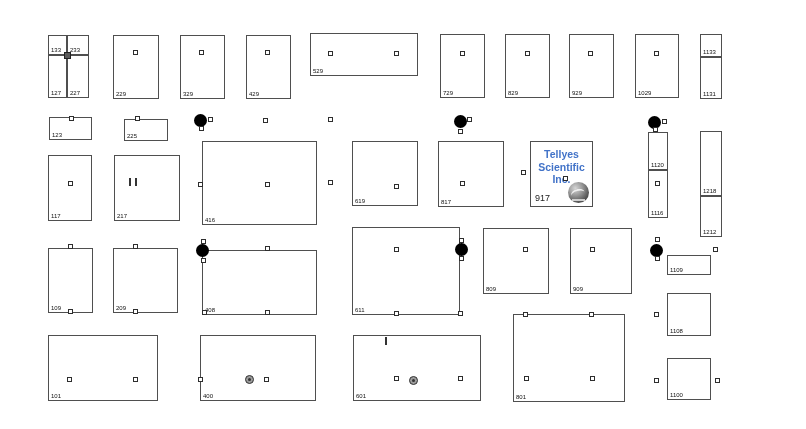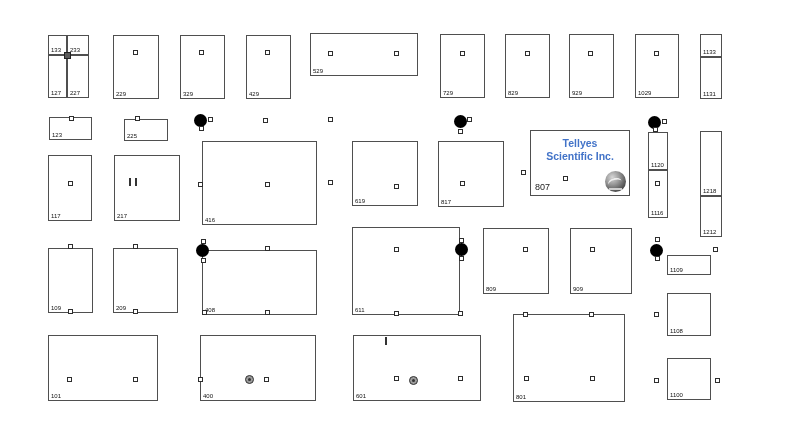--- a/index.html
+++ b/index.html
@@ -9,39 +9,39 @@
   .booth-label{position:absolute;left:2px;bottom:1px;font-size:6px;line-height:6px;color:#111;white-space:nowrap;}
   .mk{position:absolute;box-sizing:border-box;}
   .mk-sq{width:5px;height:5px;border:1px solid #2e2e2e;background:#fff;z-index:4;}
   .mk-dk{width:7px;height:7px;border:1px solid #222;background:#5a5a5a;z-index:4;}
   .mk-dot{width:13px;height:13px;border-radius:50%;background:#000;z-index:3;}
   .mk-col{width:9px;height:9px;border-radius:50%;background:#9c9c9c;border:1px solid #333;z-index:4;}
   .mk-col::after{content:"";position:absolute;left:2px;top:2px;right:2px;bottom:2px;border-radius:50%;background:#333;}
   .mk-tick{width:2px;height:8px;background:#333;z-index:4;}
   .mk-dticks{width:8px;height:8px;border-left:2px solid #333;border-right:2px solid #333;background:transparent;z-index:4;}
   
-  .tellyes{left:530px;top:130px;width:100px;height:66px;z-index:2;}
+  .tellyes{left:530px;top:141px;width:63px;height:66px;z-index:2;}
   .tellyes-name{margin-top:6px;text-align:center;font-size:10.5px;line-height:12.5px;font-weight:bold;color:#4273c8;}
   .tellyes-number{position:absolute;left:4px;bottom:3px;font-size:9px;color:#222;}
   .tellyes-logo{position:absolute;right:3px;bottom:3px;width:21px;height:21px;border-radius:50%;
       background:radial-gradient(circle at 35% 30%, #d6d6d6 0%, #9a9a9a 35%, #555 70%, #2f2f2f 100%);}
   .tellyes-logo::after{content:"";position:absolute;left:3px;top:7px;width:14px;height:8px;
       border-top:2px solid #eee;border-radius:50%;transform:rotate(-14deg);}
   .tellyes-logo::before{content:"";position:absolute;left:4px;bottom:2px;width:13px;height:2px;background:#cfcfcf;}
 </style>
 </head>
 <body>
 
 <div class="canvas">
   <div class="booth tellyes">
     <div class="tellyes-name">
       <div>Tellyes</div>
       <div>Scientific Inc.</div>
     </div>
-    <span class="tellyes-number">807</span>
+    <span class="tellyes-number">917</span>
     <span class="tellyes-logo"></span>
   </div>
 <div class="booth" style="left: 48px; top: 35px; width: 19px; height: 20px;">
       <span class="booth-label">133</span>
     </div>
     <div class="booth" style="left: 67px; top: 35px; width: 22px; height: 20px;">
       <span class="booth-label">233</span>
     </div>
     <div class="booth" style="left: 48px; top: 55px; width: 19px; height: 43px;">
       <span class="booth-label">127</span>

